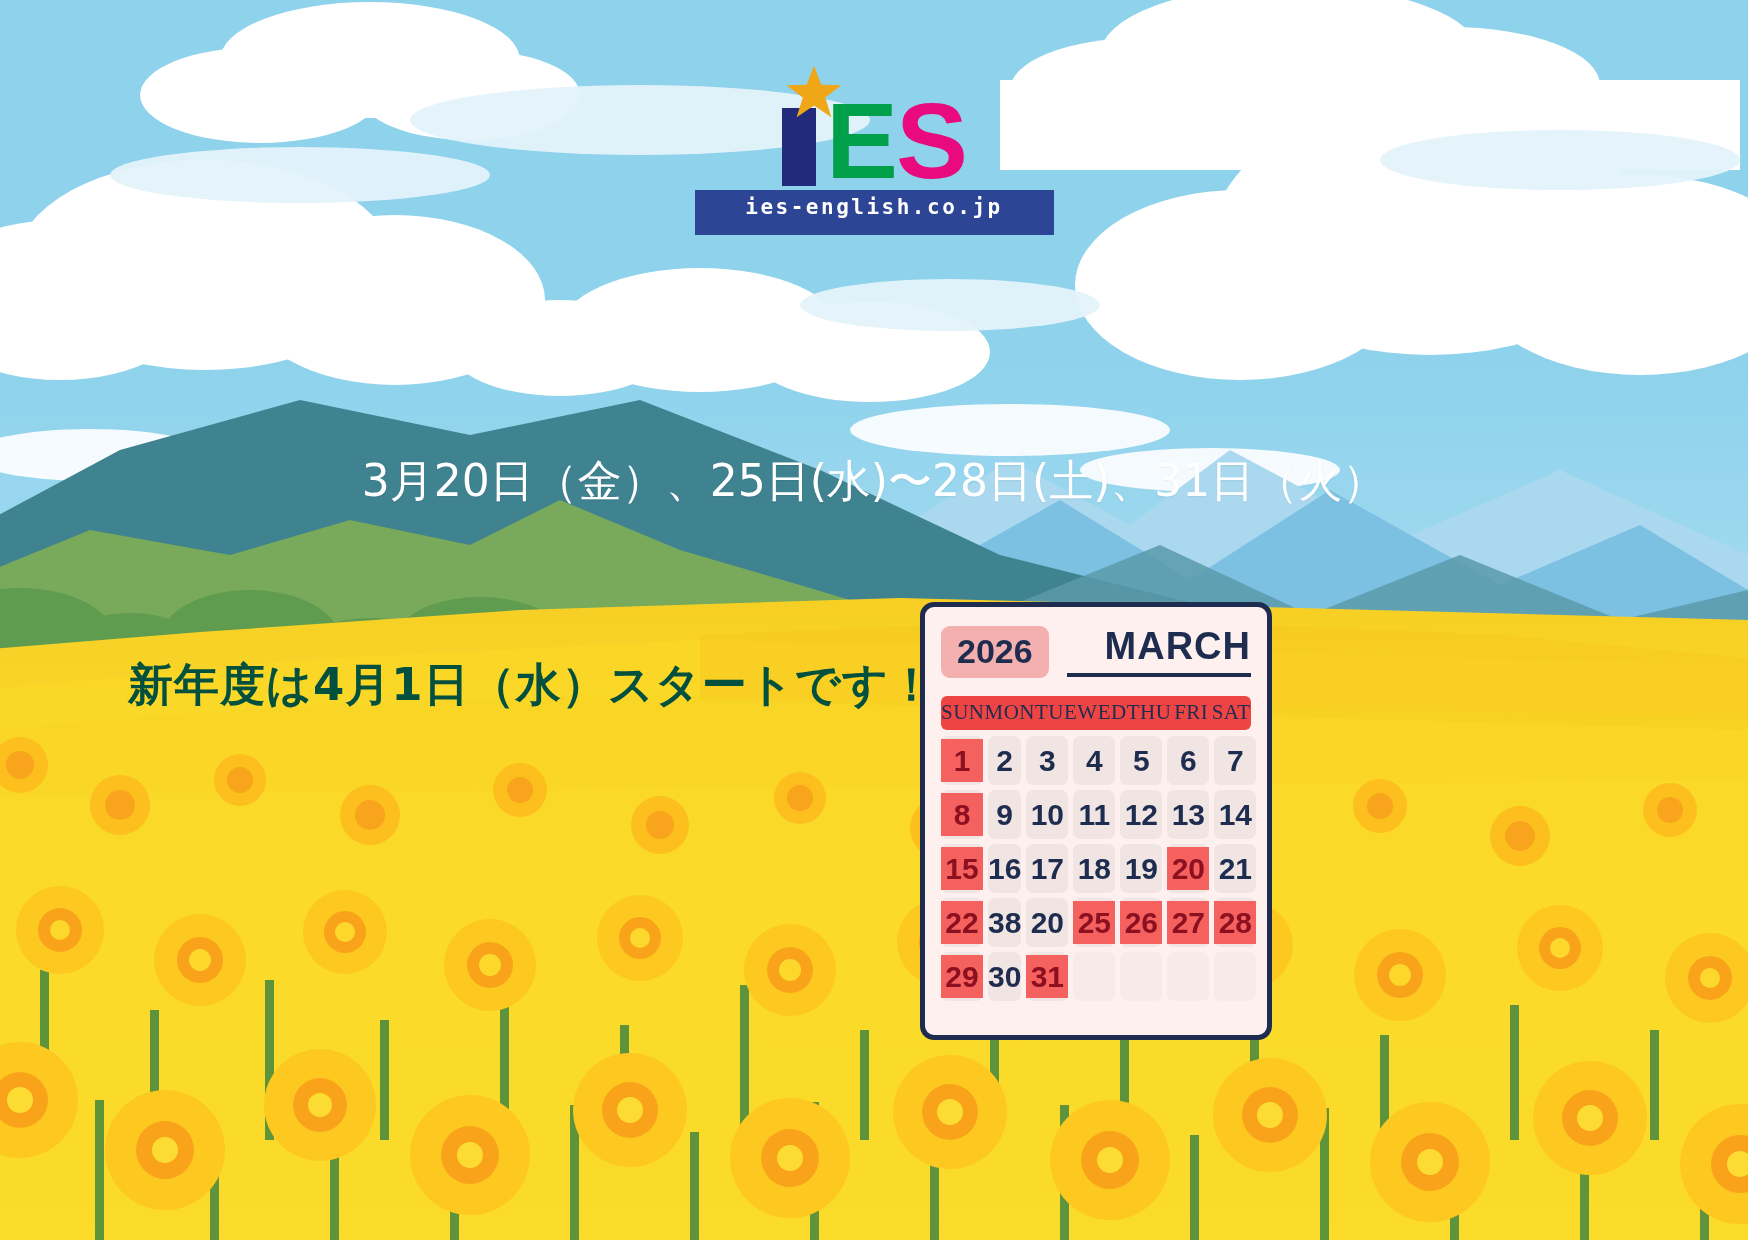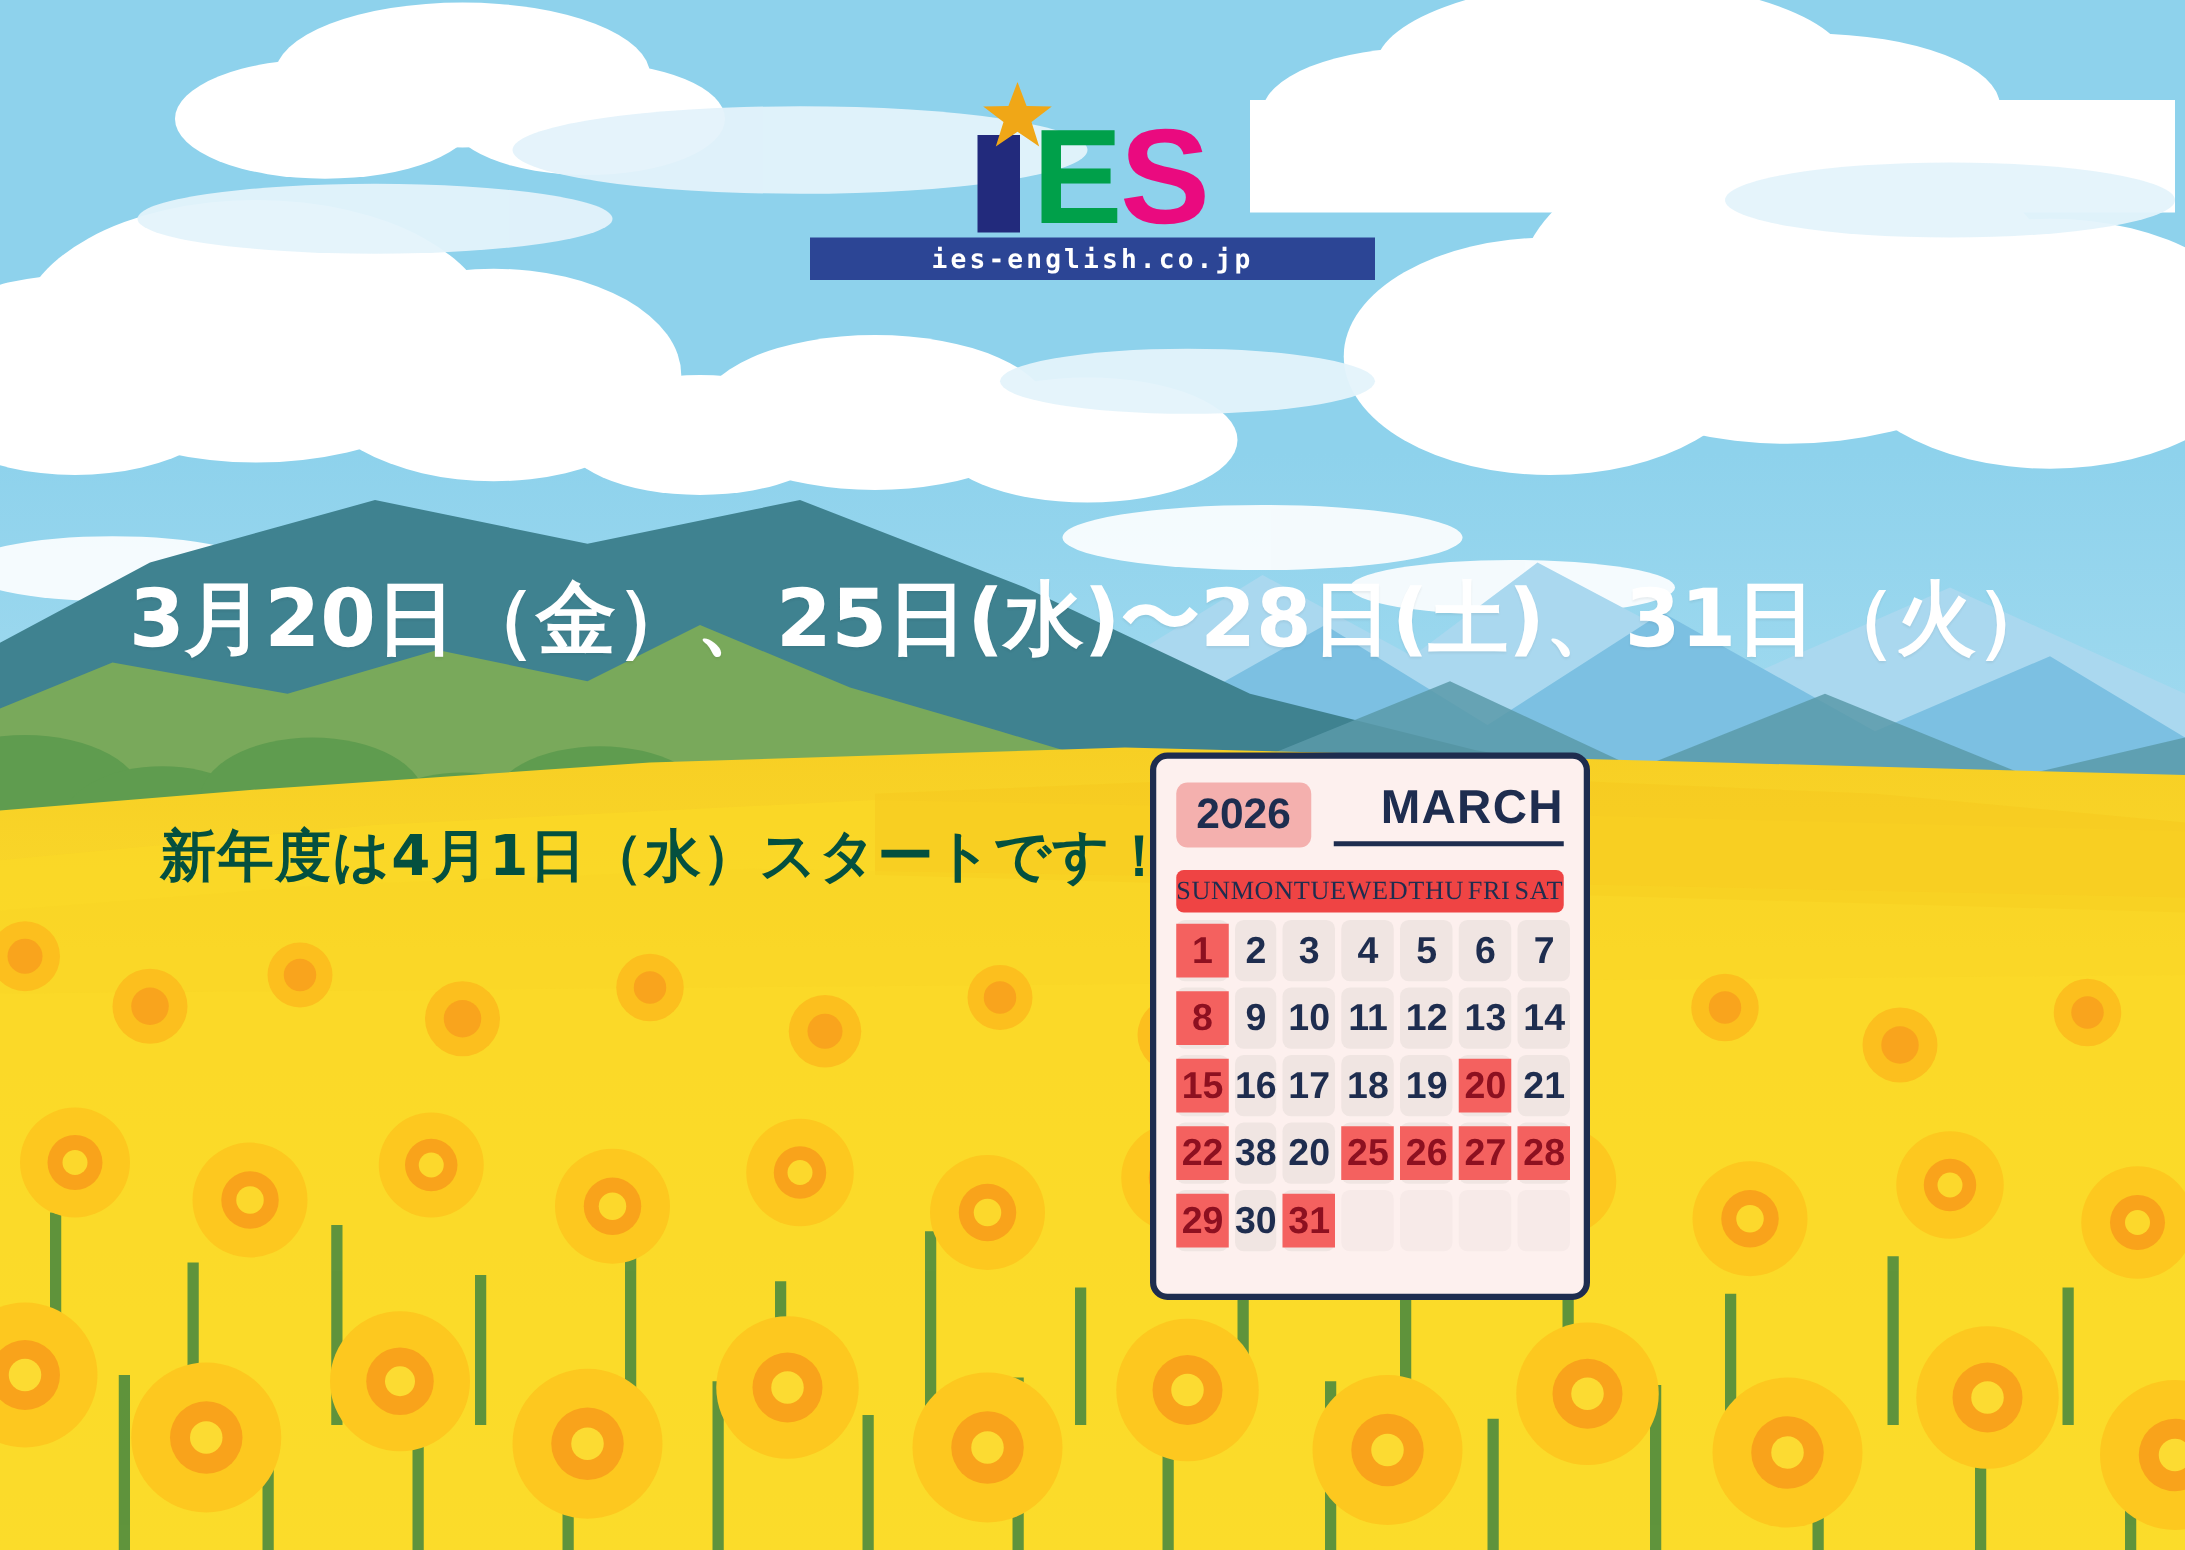--- a/index.html
+++ b/index.html
@@ -22,29 +22,29 @@
   .star { position:absolute; left:4px; top:-14px; width:56px; height:56px; z-index:2; }
   .l-i { width:34px; height:78px; background:#222a7c; position:relative; margin-right:10px;
          align-self:flex-end; }
   .l-E, .l-S { font-weight:bold; font-size:108px; line-height:0.82; letter-spacing:-2px; }
   .l-E { color:#00a04a; }
   .l-S { color:#ea0a7f; }
   .l-kanji { font-size:92px; line-height:0.9; color:#e8201a; font-weight:bold;
              font-family:"DejaVu Sans", sans-serif; margin-left:6px; letter-spacing:-2px; }
   .url-bar { background:#2c4595; color:#ffffff; font-family:"DejaVu Sans Mono", monospace;
              font-size:21px; font-weight:bold; letter-spacing:2.5px;
-             padding:5px 22px 5px 22px; margin-top:4px; width:452px; text-align:center; }
+             padding:5px 22px 16px 22px; margin-top:4px; width:359px; text-align:center; }
 
   
   .title { position:absolute; top:258px; left:0; width:100%; text-align:center;
            font-family:"DejaVu Sans", sans-serif; font-weight:bold;
            font-size:104px; color:#04503f; letter-spacing:8px; z-index:30; }
   .dates { position:absolute; top:452px; left:0; width:100%; text-align:center;
-           font-family:"DejaVu Sans", sans-serif; font-weight:bold;
-           font-size:64px; color:#ffffff; letter-spacing:0px; z-index:30;
+           font-family:"DejaVu Sans", sans-serif; font-weight:normal;
+           font-size:44px; color:#ffffff; letter-spacing:0px; z-index:30;
            text-shadow:0 1px 2px rgba(0,0,0,.06); }
   .newyear { position:absolute; top:655px; left:128px;
              font-family:"DejaVu Sans", sans-serif; font-weight:bold;
              font-size:45px; color:#04503f; letter-spacing:1px; z-index:30; }
 
   
   .cal { position:absolute; left:920px; top:602px; width:352px; height:438px;
          background:#fdf0ee; border:5px solid #1e2d4f; border-radius:14px;
          z-index:40; padding:14px 16px 10px 16px; }
   .cal-head { display:flex; align-items:center; height:62px; }

